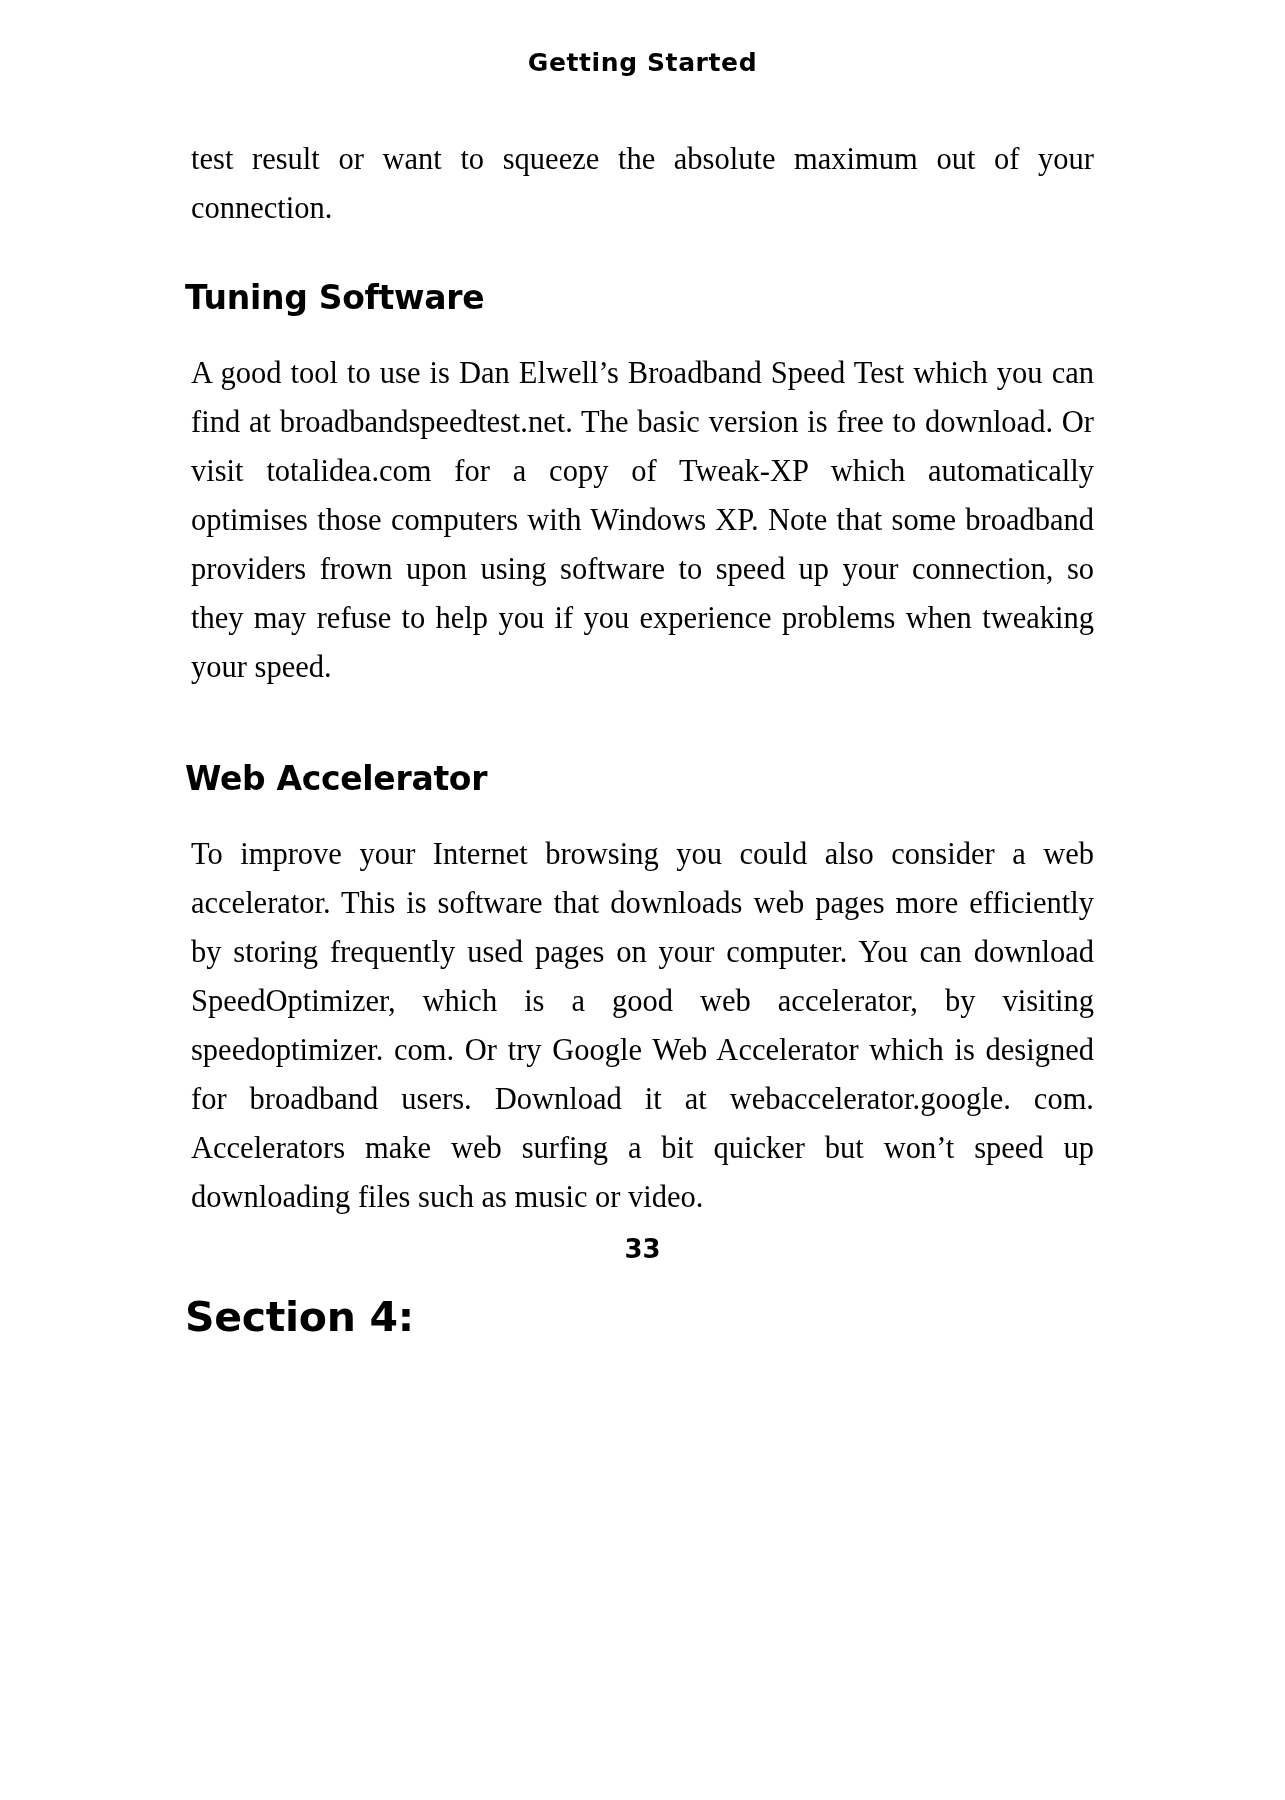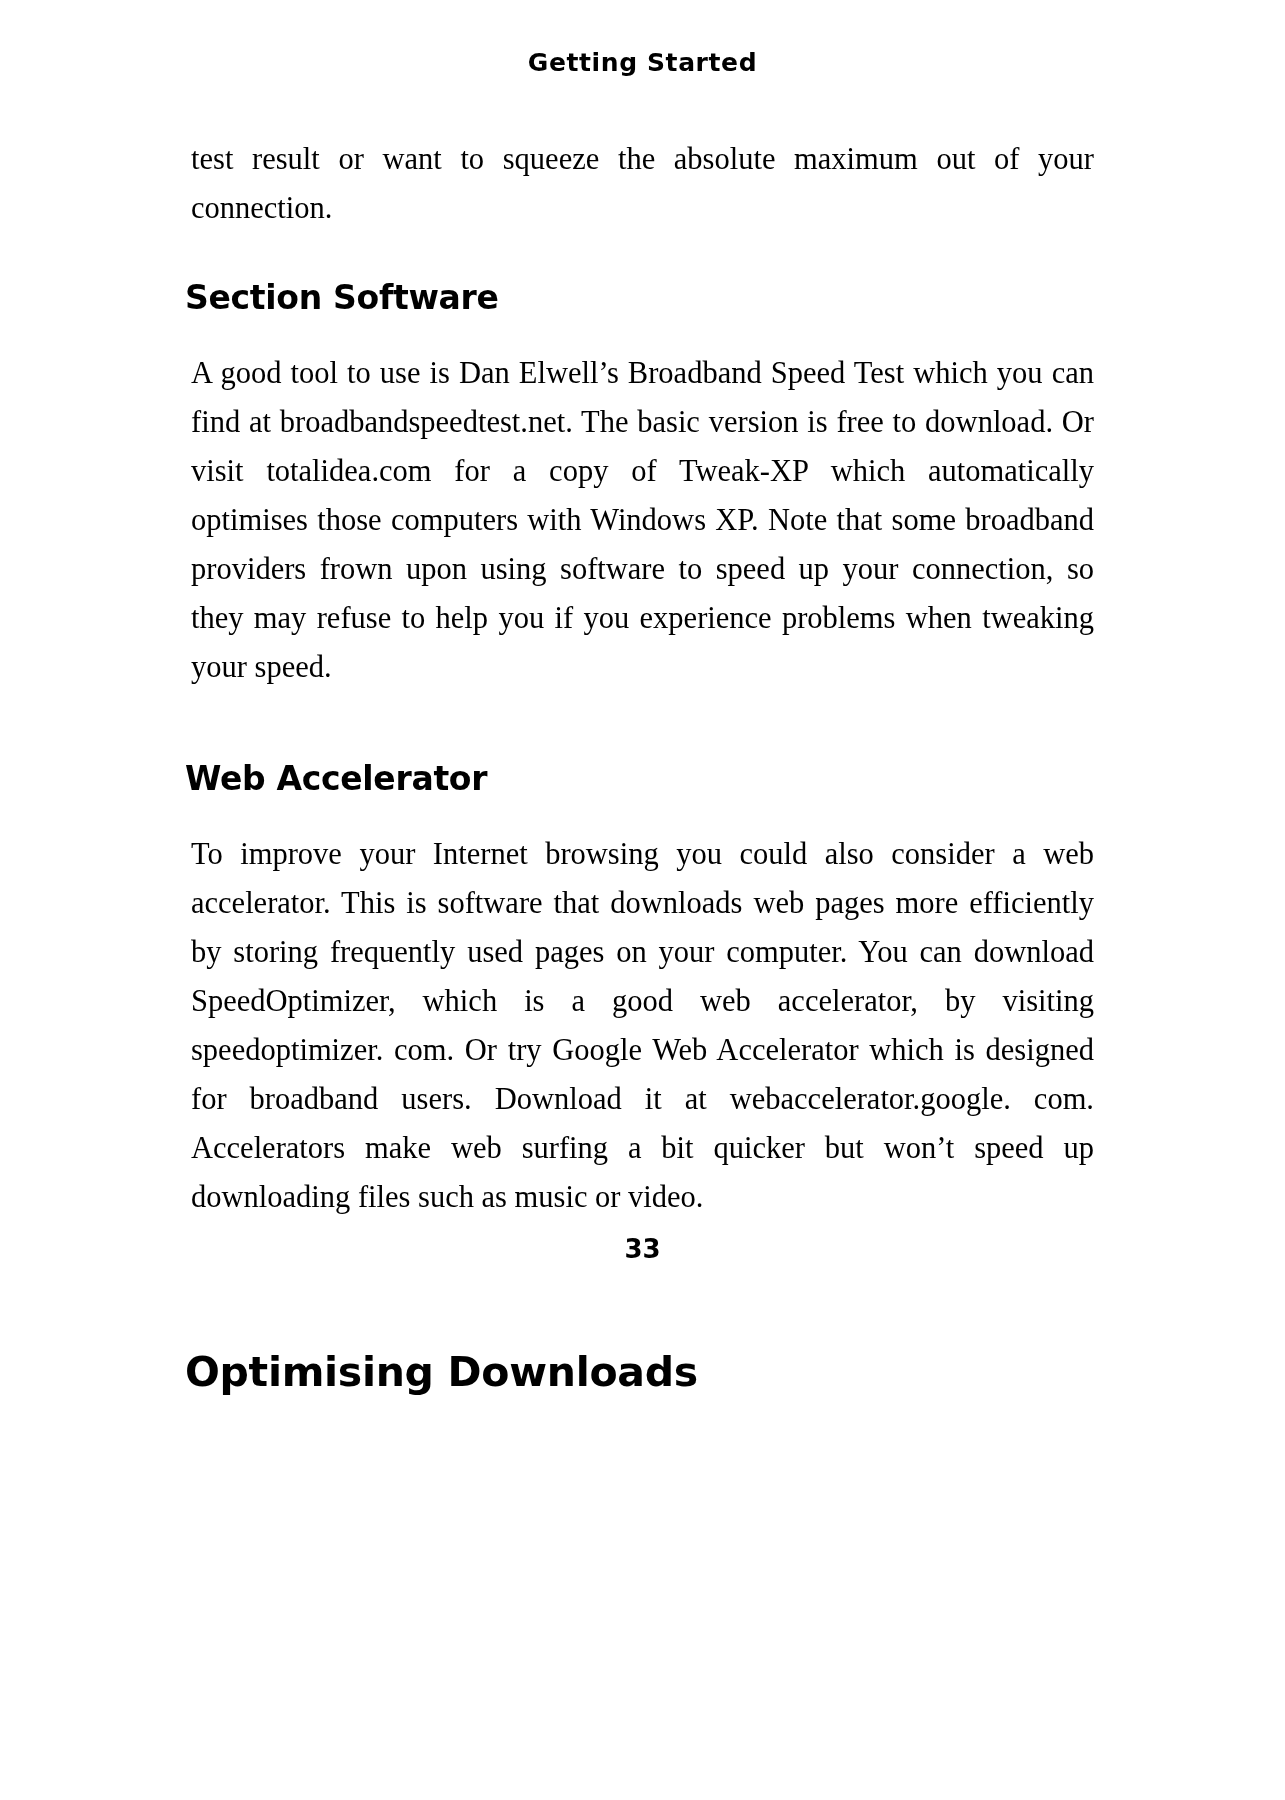--- a/index.html
+++ b/index.html
@@ -82,39 +82,38 @@
 <body>
 
 <div class="page">
 
   <div class="running-head">Getting Started</div>
 
   <p class="body-text">test result or want to squeeze the absolute maximum out of your connection.</p>
 
   <div class="gap-md"></div>
 
-  <h2 class="heading">Section Software</h2>
+  <h2 class="heading">Tuning Software</h2>
 
   <div class="gap-sm"></div>
 
   <p class="body-text">A good tool to use is Dan Elwell’s Broadband Speed Test which you can find at broadbandspeedtest.net. The basic version is free to download. Or visit totalidea.com for a copy of Tweak-XP which automatically optimises those computers with Windows XP. Note that some broadband providers frown upon using software to speed up your connection, so they may refuse to help you if you experience problems when tweaking your speed.</p>
 
   <div class="gap-xl"></div>
 
   <h2 class="heading">Web Accelerator</h2>
 
   <div class="gap-sm"></div>
 
   <p class="body-text">To improve your Internet browsing you could also consider a web accelerator. This is software that downloads web pages more efficiently by storing frequently used pages on your computer. You can download SpeedOptimizer, which is a good web accelerator, by visiting speedoptimizer. com. Or try Google Web Accelerator which is designed for broadband users. Download it at webaccelerator.google. com. Accelerators make web surfing a bit quicker but won’t speed up downloading files such as music or video.</p>
 
   <div class="gap-xl"></div>
 
   <h1 class="section-title">
-    <br>
-    <span>Optimising Downloads</span>
+    <span>Section 4:</span><br>
   </h1>
 
   <div class="gap-lg"></div>
 
 
   <div class="gap-sm"></div>
 
 
   <div class="folio">33</div>
 </div>

